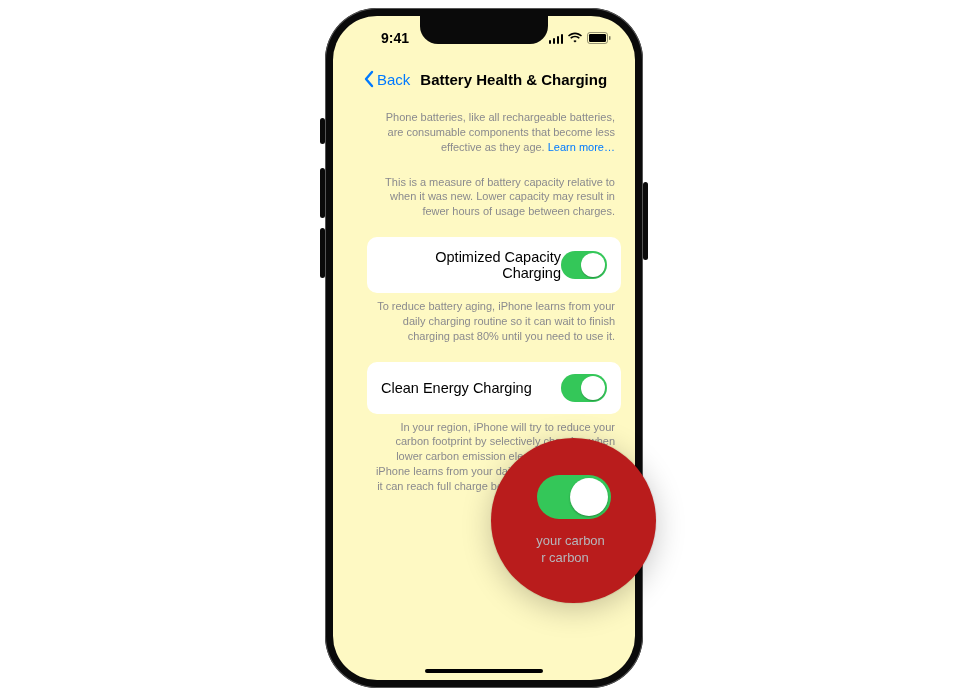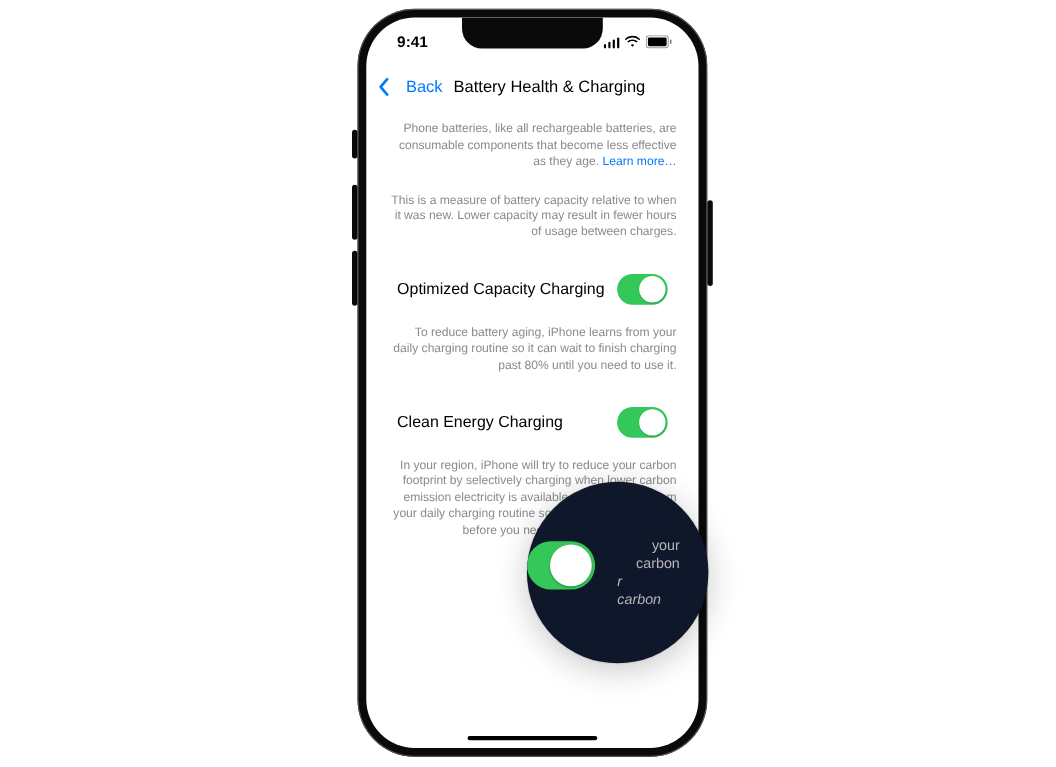--- a/index.html
+++ b/index.html
@@ -27,24 +27,25 @@
     background: #0a0a0a;
     border-radius: 3px;
   }
   .btn-left-1 { left: 320px; top: 118px; width: 5px; height: 26px; }
   .btn-left-2 { left: 320px; top: 168px; width: 5px; height: 50px; }
   .btn-left-3 { left: 320px; top: 228px; width: 5px; height: 50px; }
   .btn-right  { left: 643px; top: 182px; width: 5px; height: 78px; }
   .screen {
     width: 100%;
     height: 100%;
-    background: #ffffff;
+    background: #fef9c3;
     border-radius: 44px;
     overflow: hidden;
     position: relative;
+    padding-left: 20px;
   }
   .notch {
     position: absolute;
     top: 0;
     left: 50%;
     transform: translateX(-50%);
     width: 128px;
     height: 28px;
     background: #0a0a0a;
     border-bottom-left-radius: 18px;
@@ -67,25 +68,25 @@
     display: flex;
     align-items: center;
     padding: 0 10px;
     gap: 4px;
   }
   .back-wrap {
     display: flex;
     align-items: center;
     color: #007aff;
     font-size: 15px;
-    gap: 14px;
+    gap: 2px;
   }
   .nav-title {
     font-size: 15px;
-    font-weight: 400;
+    font-weight: 700;
     color: #000;
     margin-left: 6px;
   }
   .content {
     padding: 0 14px;
     height: calc(100% - 82px);
     overflow: hidden;
     text-align: right;
   }
   .intro {
@@ -137,28 +138,29 @@
     left: 50%;
     transform: translateX(-50%);
     width: 118px;
     height: 4px;
     background: #000;
     border-radius: 3px;
   }
   
   .magnifier {
     position: absolute;
-    left: 479px;
+    left: 491px;
     top: 438px;
     width: 165px;
     height: 165px;
-    background: #0f172a;
+    background: #b91c1c;
     border-radius: 50%;
     box-shadow: 0 6px 30px rgba(0,0,0,.22), 0 0 0 1px rgba(0,0,0,.05);
     display: flex;
+    flex-direction: column;
     align-items: center;
     justify-content: center;
     z-index: 200;
     overflow: hidden;
   }
   .magnifier .big-toggle {
     width: 74px;
     height: 44px;
     background: #34c759;
     border-radius: 44px;
@@ -265,15 +267,15 @@
     <div class="home-indicator"></div>
   </div>
 </div>
 
 <div class="magnifier">
   <div class="big-toggle">
       <div class="knob"></div>
     </div>
   <div class="mag-text">
     <div style="text-align:right;padding-right:6px;">your carbon</div>
-    <div style="padding-right:22px;font-style:italic;">r carbon</div>
+    <div style="text-align:right;padding-right:22px;">r carbon</div>
   </div>
 </div>
 
 </body></html>

